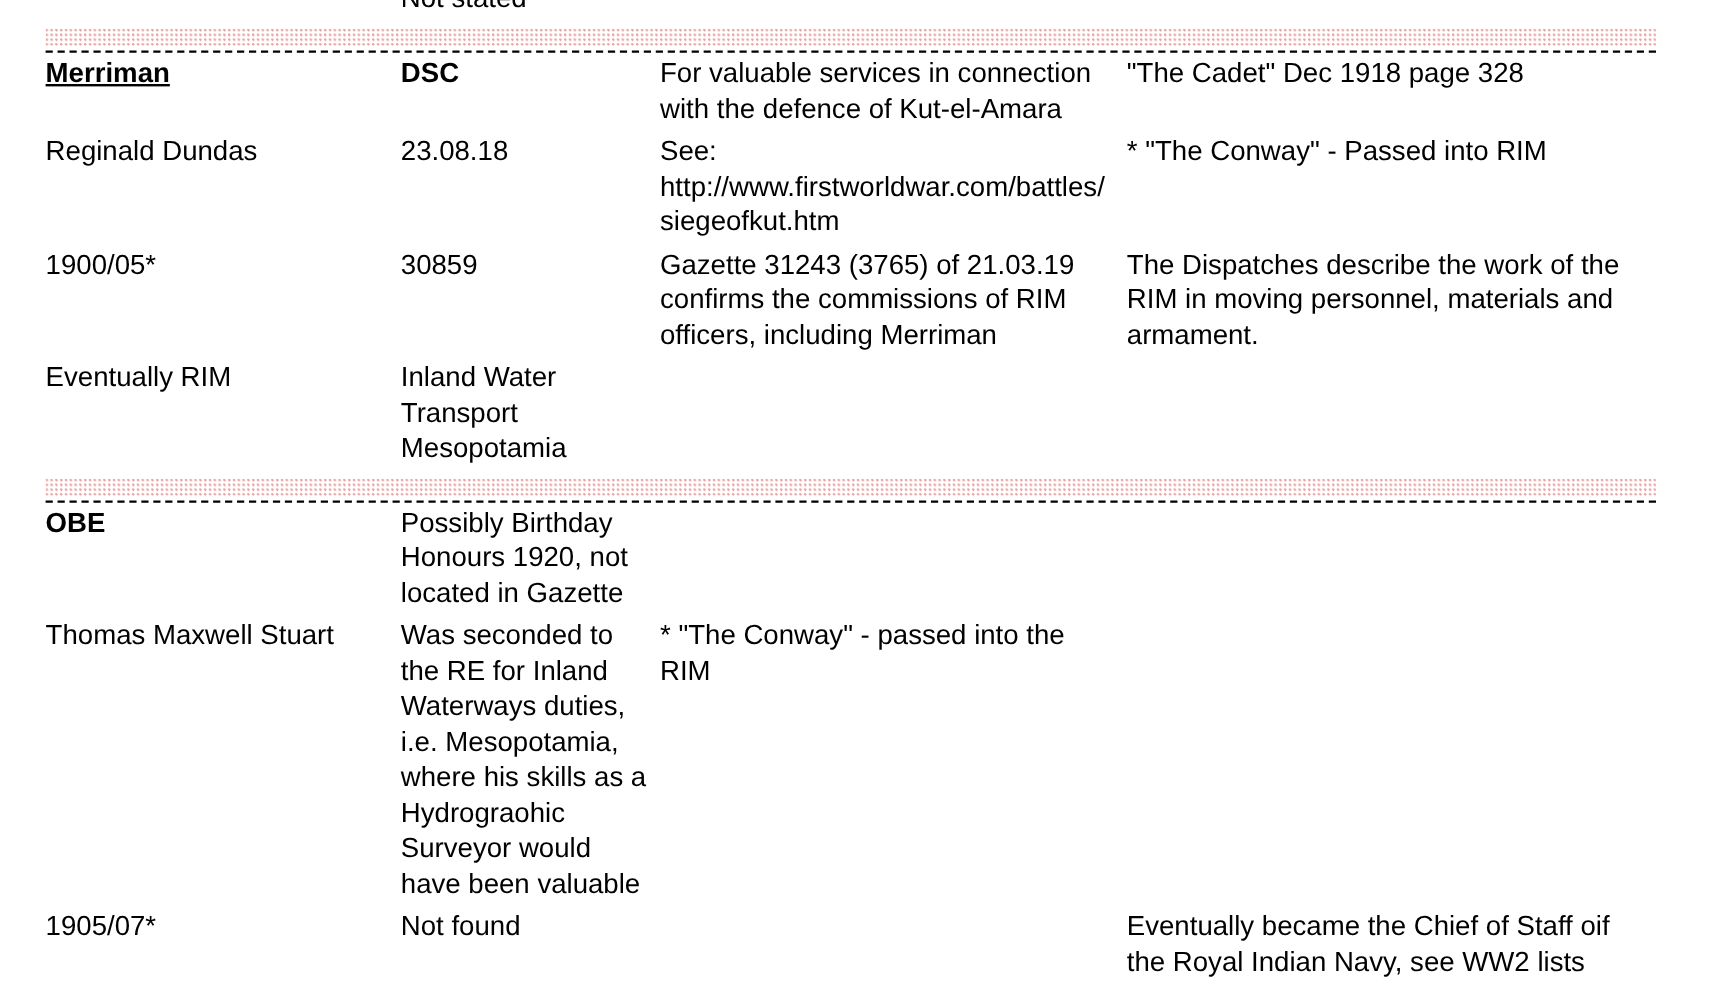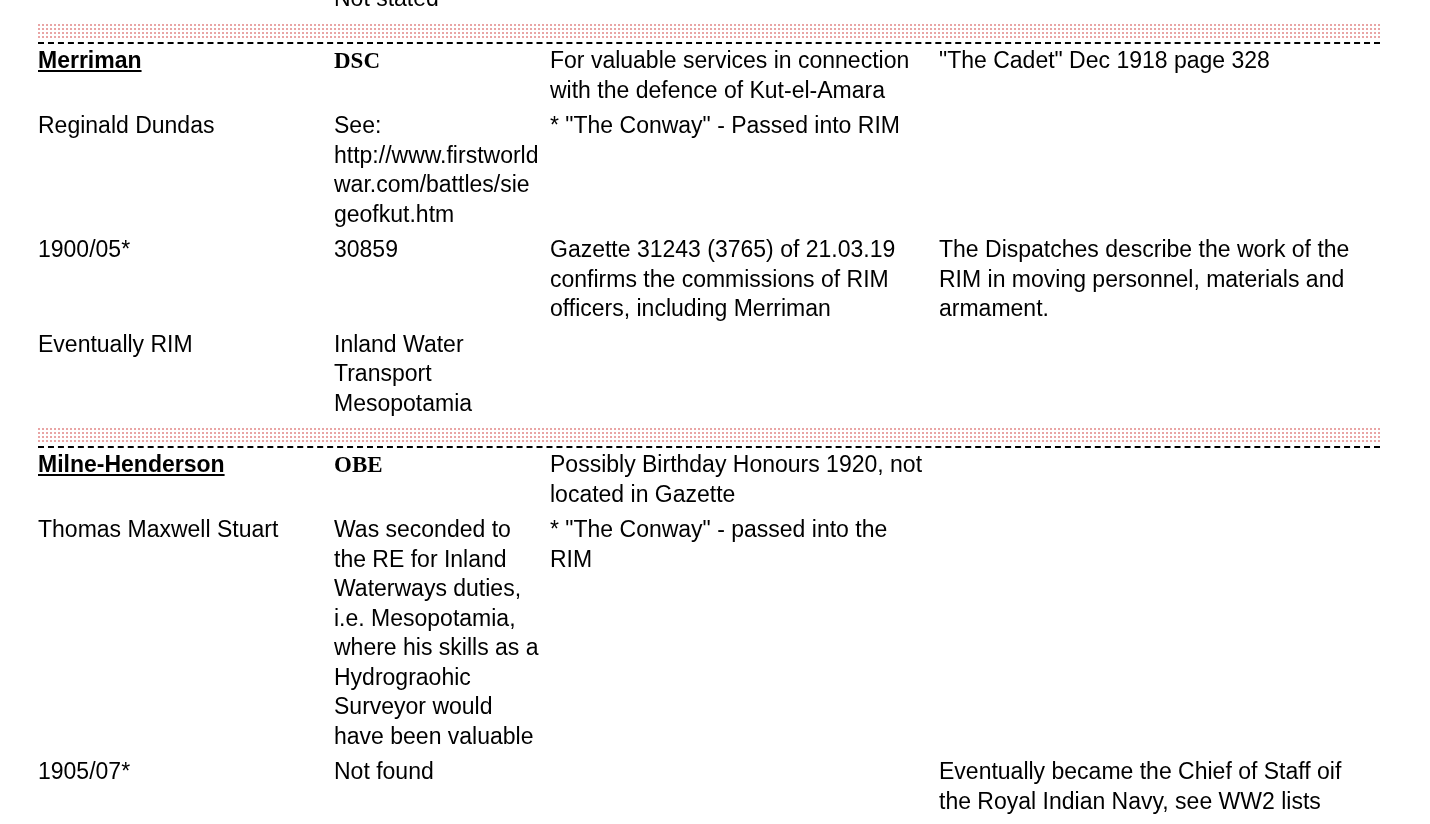--- a/index.html
+++ b/index.html
@@ -68,21 +68,20 @@
     white-space: pre-wrap;
     word-wrap: break-word;
     overflow-wrap: anywhere;
   }
   .cell.name {
     font-weight: bold;
     text-decoration: underline;
   }
   .cell.award {
     font-weight: bold;
-    font-family: Liberation Serif, serif;
   }
   .subrow {
     display: grid;
     grid-template-columns: 296px 216px 389px 441px;
   }
   .spacer-sm { height: 10px; }
   .spacer-xs { height: 6px; }
   .topcut {
     position: absolute;
     left: 38px;
@@ -120,20 +119,21 @@
     <div>
       <div class="row">
         <div class="cell name">Merriman</div>
         <div class="cell award">DSC</div>
         <div class="cell">For valuable services in connection with the defence of Kut-el-Amara</div>
         <div class="cell">"The Cadet" Dec 1918 page 328</div>
       </div>
       <div class="spacer-xs"></div>
       <div class="subrow">
         <div class="cell">Reginald Dundas</div>
+        <div class="cell">23.08.18</div>
         <div class="cell">See: http://www.firstworldwar.com/battles/siegeofkut.htm</div>
         <div class="cell">* "The Conway" - Passed into RIM</div>
       </div>
       <div class="spacer-xs"></div>
       <div class="subrow">
         <div class="cell">1900/05*</div>
         <div class="cell">30859</div>
         <div class="cell">Gazette 31243 (3765) of 21.03.19 confirms the commissions of RIM officers, including Merriman</div>
         <div class="cell">The Dispatches describe the work of the RIM in moving personnel, materials and armament.</div>
       </div>
@@ -148,21 +148,20 @@
 
     <div class="spacer-sm"></div>
 
     <div class="sep">
       <div class="dots"></div>
       <div class="dash"></div>
     </div>
 
     <div>
       <div class="row">
-        <div class="cell name">Milne-Henderson</div>
         <div class="cell award">OBE</div>
         <div class="cell">Possibly Birthday Honours 1920, not located in Gazette</div>
         <div class="cell"></div>
       </div>
       <div class="spacer-xs"></div>
       <div class="subrow">
         <div class="cell">Thomas Maxwell Stuart</div>
         <div class="cell">Was seconded to the RE for Inland Waterways duties, i.e. Mesopotamia, where his skills as a Hydrograohic Surveyor would have been valuable</div>
         <div class="cell">* "The Conway" - passed into the RIM</div>
       </div>

